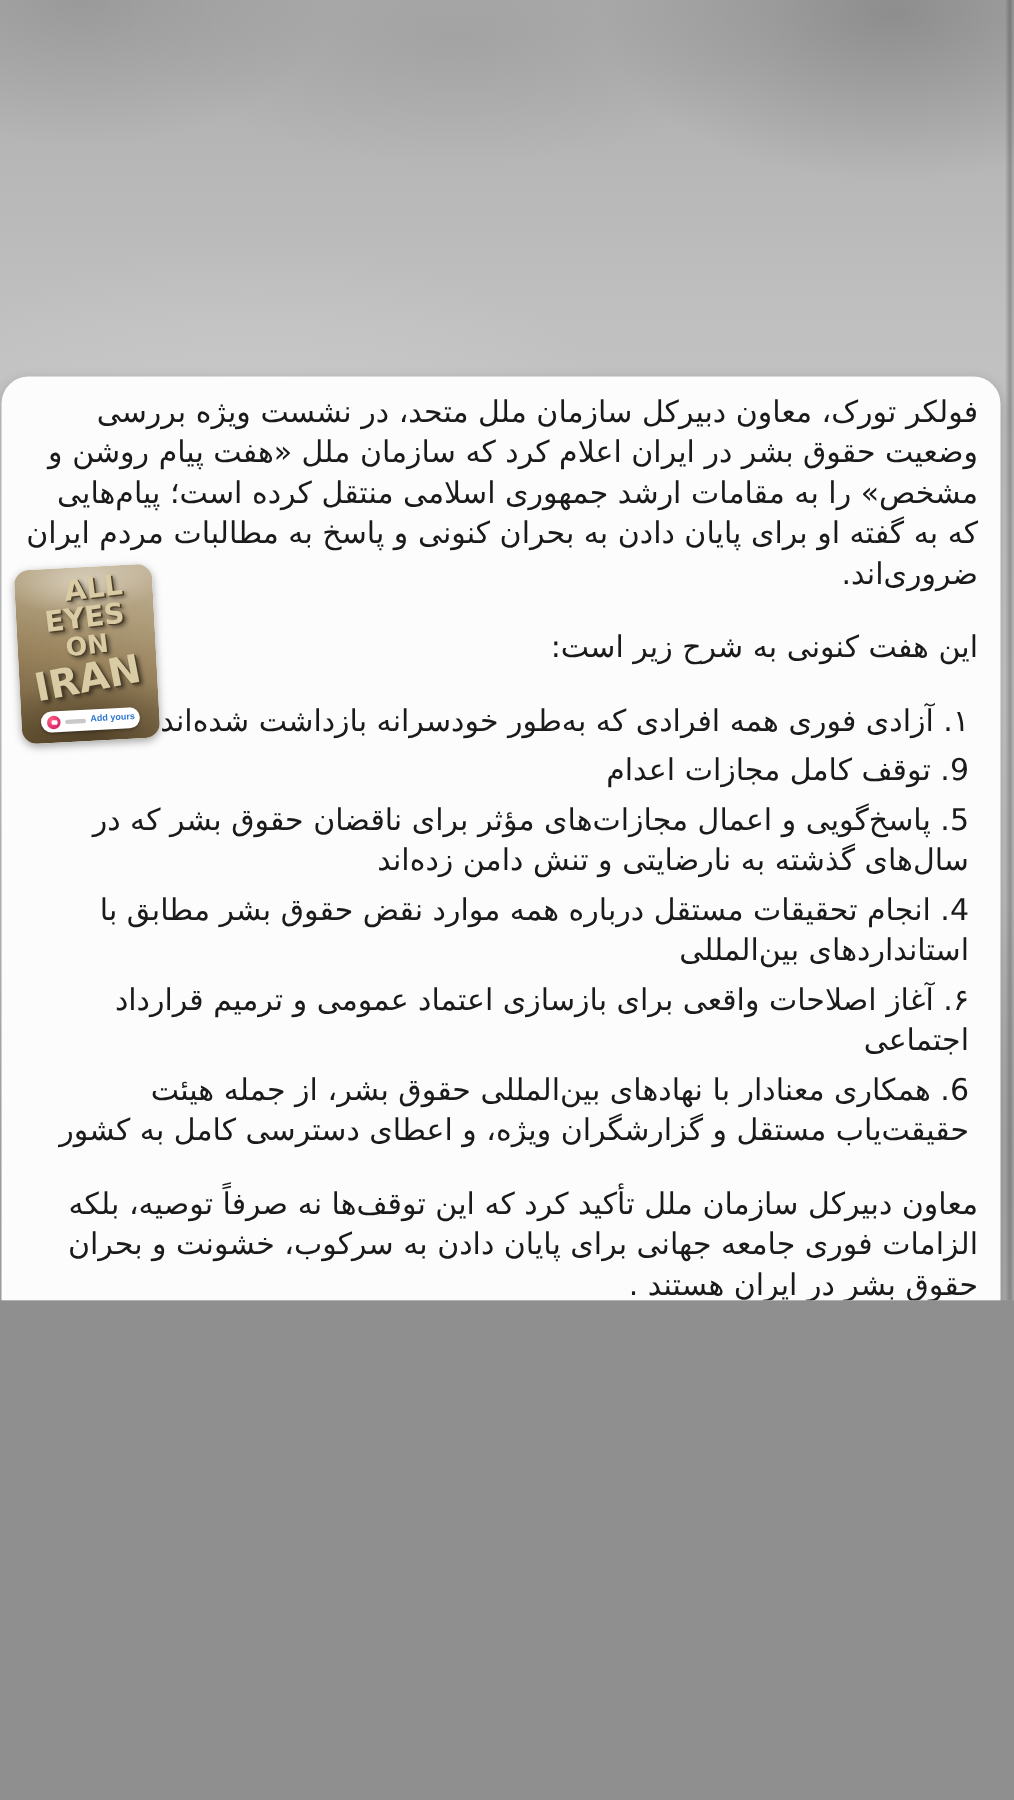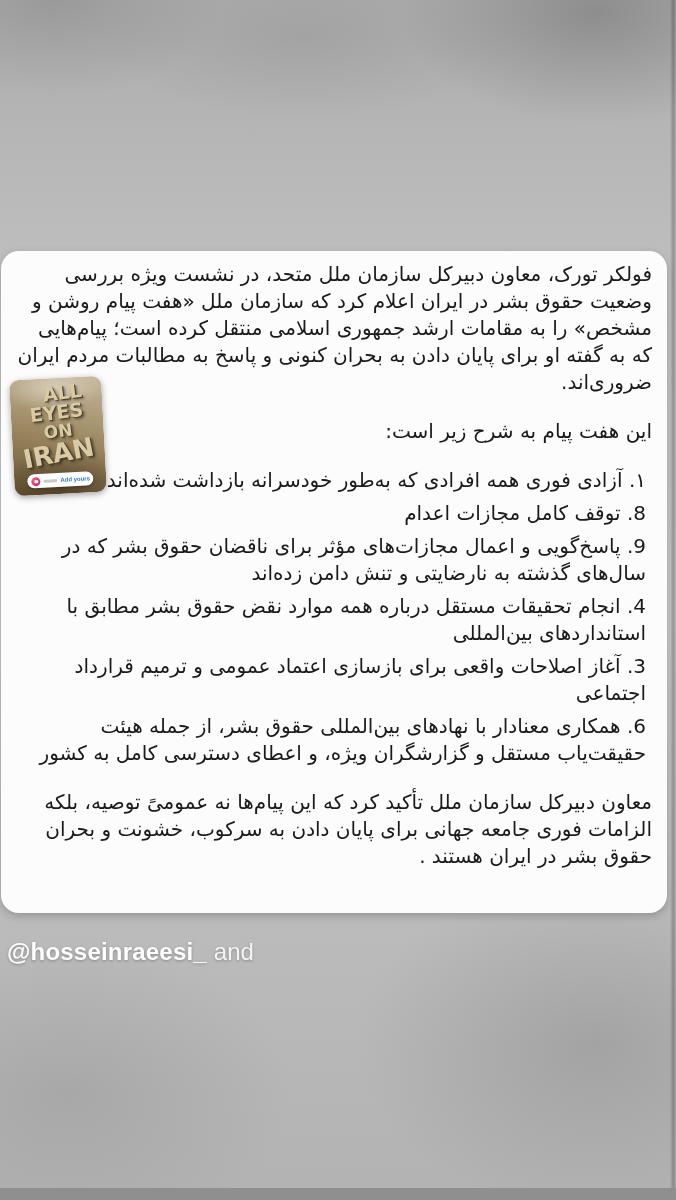--- a/index.html
+++ b/index.html
@@ -1,17 +1,17 @@
 <!DOCTYPE html>
 <html lang="fa"><head>
 <meta charset="utf-8">
 <style>
   html,body{margin:0;padding:0;background:#8f8f8f;}
   .stage{
-    position:relative;width:676px;height:1188px;overflow:hidden;
+    position:relative;width:676px;height:867px;overflow:hidden;
     font-family:"DejaVu Sans",sans-serif;
     background:
       radial-gradient(ellipse 280px 160px at 88% 1%, rgba(115,115,115,.55), transparent 70%),
       radial-gradient(ellipse 240px 140px at 8% 0%, rgba(130,130,130,.45), transparent 70%),
       radial-gradient(ellipse 300px 120px at 45% 3%, rgba(140,140,140,.35), transparent 70%),
       radial-gradient(ellipse 420px 320px at 25% 45%, rgba(220,220,220,.55), transparent 72%),
       radial-gradient(ellipse 340px 240px at 88% 88%, rgba(135,135,135,.42), transparent 70%),
       radial-gradient(ellipse 320px 220px at 10% 92%, rgba(145,145,145,.38), transparent 70%),
       linear-gradient(180deg,#adadad 0%,#c0c0c0 25%,#c7c7c7 52%,#bcbcbc 75%,#b3b3b3 100%);
   }
@@ -81,30 +81,30 @@
 </style>
 </head>
 <body>
 
 <div class="stage">
 
   <div class="edge-line"></div>
 
   <div class="card">
     <p class="para">فولکر تورک، معاون دبیرکل سازمان ملل متحد، در نشست ویژه بررسی وضعیت حقوق بشر در ایران اعلام کرد که سازمان ملل «هفت پیام روشن و مشخص» را به مقامات ارشد جمهوری اسلامی منتقل کرده است؛ پیام‌هایی که به گفته او برای پایان دادن به بحران کنونی و پاسخ به مطالبات مردم ایران ضروری‌اند.</p>
-    <p class="heading">این هفت پیام به شرح زیر است:</p>
+    <p class="heading">این هفت کنونی به شرح زیر است:</p>
     <div>
       <p class="item">۱. آزادی فوری همه افرادی که به‌طور خودسرانه بازداشت شده‌اند</p>
-      <p class="item">8. توقف کامل مجازات اعدام</p>
-      <p class="item">9. پاسخ‌گویی و اعمال مجازات‌های مؤثر برای ناقضان حقوق بشر که در سال‌های گذشته به نارضایتی و تنش دامن زده‌اند</p>
+      <p class="item">9. توقف کامل مجازات اعدام</p>
+      <p class="item">5. پاسخ‌گویی و اعمال مجازات‌های مؤثر برای ناقضان حقوق بشر که در سال‌های گذشته به نارضایتی و تنش دامن زده‌اند</p>
       <p class="item">4. انجام تحقیقات مستقل درباره همه موارد نقض حقوق بشر مطابق با استانداردهای بین‌المللی</p>
-      <p class="item">3. آغاز اصلاحات واقعی برای بازسازی اعتماد عمومی و ترمیم قرارداد اجتماعی</p>
+      <p class="item">۶. آغاز اصلاحات واقعی برای بازسازی اعتماد عمومی و ترمیم قرارداد اجتماعی</p>
       <p class="item">6. همکاری معنادار با نهادهای بین‌المللی حقوق بشر، از جمله هیئت حقیقت‌یاب مستقل و گزارشگران ویژه، و اعطای دسترسی کامل به کشور</p>
     </div>
-    <p class="outro">معاون دبیرکل سازمان ملل تأکید کرد که این پیام‌ها نه عمومیً توصیه، بلکه الزامات فوری جامعه جهانی برای پایان دادن به سرکوب، خشونت و بحران حقوق بشر در ایران هستند .</p>
+    <p class="outro">معاون دبیرکل سازمان ملل تأکید کرد که این توقف‌ها نه صرفاً توصیه، بلکه الزامات فوری جامعه جهانی برای پایان دادن به سرکوب، خشونت و بحران حقوق بشر در ایران هستند .</p>
   </div>
 
   <div class="sticker">
     <div class="letters">
       <span class="w1">ALL</span>
       <span class="w2">EYES</span>
       <span class="w3">ON</span>
       <span class="w4">IRAN</span>
     </div>
     <div class="pill">

